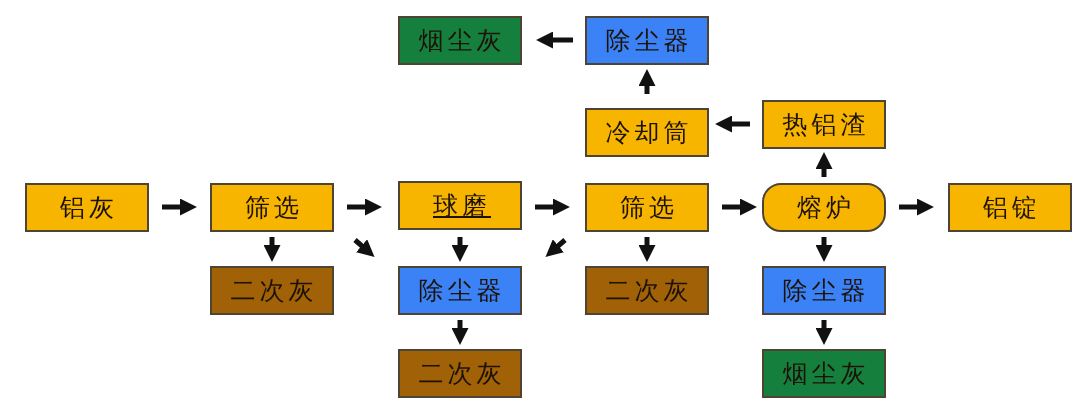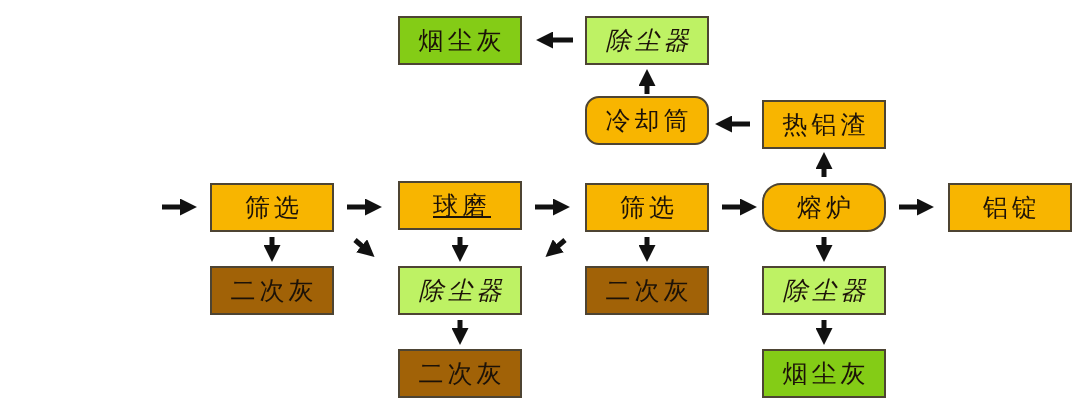--- a/index.html
+++ b/index.html
@@ -21,23 +21,23 @@
     align-items: center;
     justify-content: center;
     font-size: 25px;
     font-weight: 500;
     letter-spacing: 4px;
     text-indent: 4px;
     color: #1c1208;
     white-space: nowrap;
   }
   .c-process   { background: #F8B500; }
-  .c-collector { background: #bef264; font-style: italic; }
+  .c-collector { background: #3b82f6; }
   .c-ash       { background: #a16207; }
-  .c-smoke     { background: #84cc16; }
+  .c-smoke     { background: #15803d; }
   #arrow-layer {
     position: absolute;
     left: 0; top: 0;
     width: 1080px; height: 412px;
     pointer-events: none;
   }
 </style>
 </head>
 <body>
 
@@ -70,23 +70,24 @@
     <line x1="460" y1="320" x2="460" y2="339" stroke="#111111" stroke-width="5" marker-end="url(#ah)"></line>
     <line x1="824" y1="320" x2="824" y2="339" stroke="#111111" stroke-width="5" marker-end="url(#ah)"></line>
 
     <line x1="355" y1="240" x2="370" y2="253" stroke="#111111" stroke-width="5" marker-end="url(#ah)"></line>
     <line x1="565" y1="240" x2="550" y2="253" stroke="#111111" stroke-width="5" marker-end="url(#ah)"></line>
   </svg>
 
   <div class="node c-smoke" style="left:398px; top:16px;">烟尘灰</div>
   <div class="node c-collector" style="left:585px; top:16px;">除尘器</div>
 
-  <div class="node c-process" style="left:585px; top:96px;border-radius:14px;">冷却筒</div>
+  <div class="node c-process" style="left:585px; top:108px;">冷却筒</div>
   <div class="node c-process" style="left:762px; top:100px;">热铝渣</div>
 
+  <div class="node c-process" style="left:25px;  top:183px;">铝灰</div>
   <div class="node c-process" style="left:210px; top:183px;">筛选</div>
   <div class="node c-process" style="left:398px; top:181px;text-decoration:underline;">球磨</div>
   <div class="node c-process" style="left:585px; top:183px;">筛选</div>
   <div class="node c-process" style="left:762px; top:183px;border-radius:19px;">熔炉</div>
   <div class="node c-process" style="left:948px; top:183px;">铝锭</div>
 
   <div class="node c-ash" style="left:210px; top:266px;">二次灰</div>
   <div class="node c-collector" style="left:398px; top:266px;">除尘器</div>
   <div class="node c-ash" style="left:585px; top:266px;">二次灰</div>
   <div class="node c-collector" style="left:762px; top:266px;">除尘器</div>

